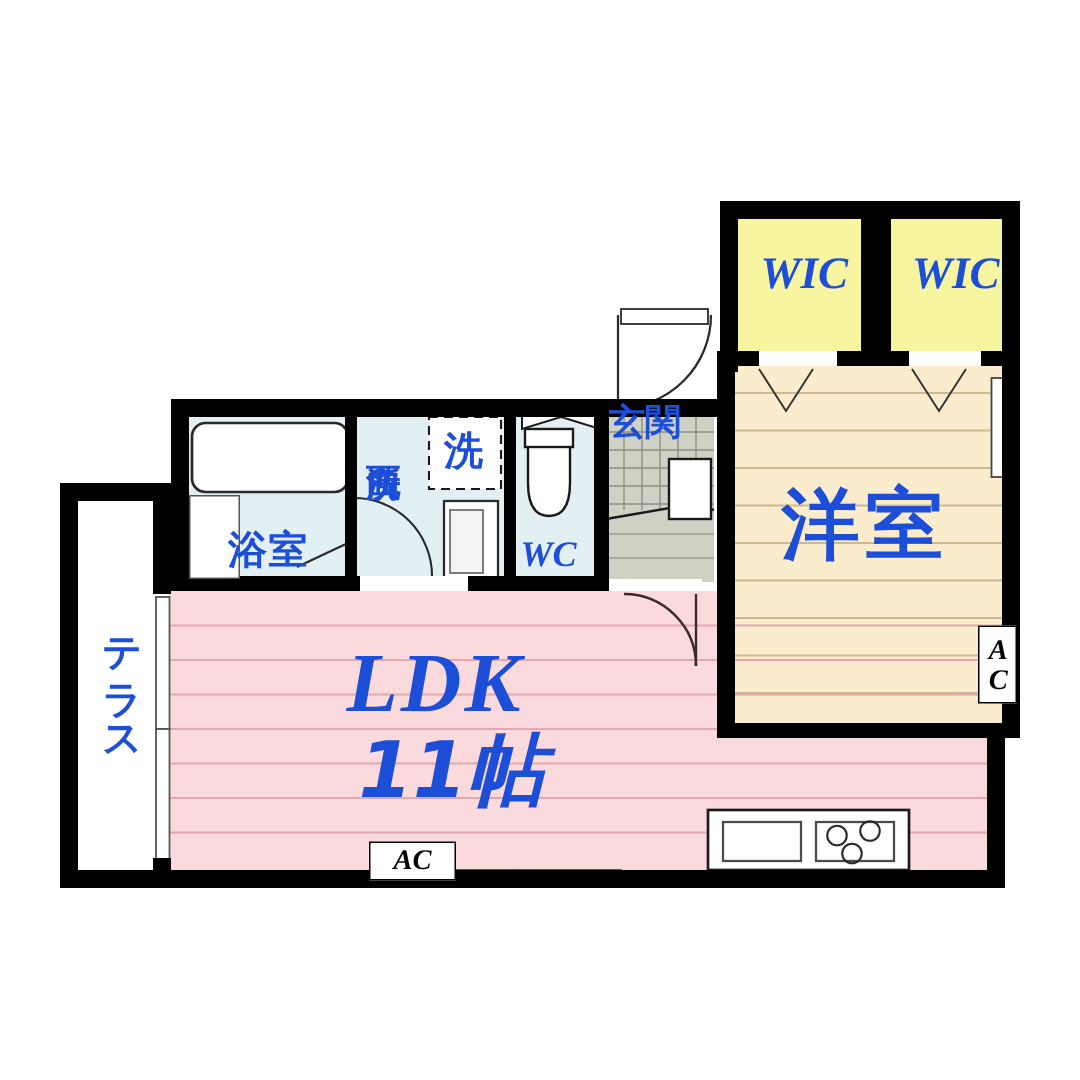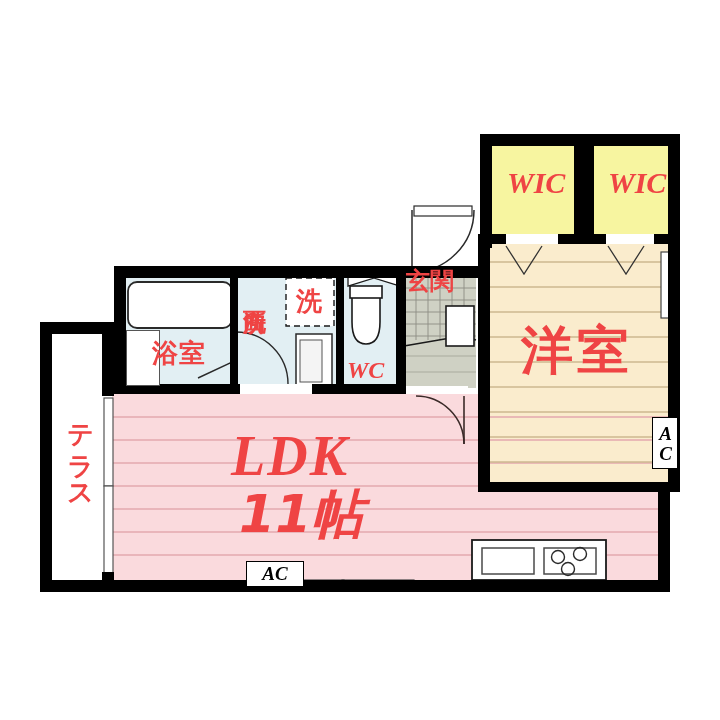--- a/index.html
+++ b/index.html
@@ -32,21 +32,21 @@
   .fill-entry { background: #cfd1c4; }
 
   
   .wall { position: absolute; background: #000000; }
 
   
   .thin { position: absolute; border: 1.5px solid #000; box-sizing: border-box; }
 
   .label {
     position: absolute;
-    color: #ef4444;
+    color: #1d4ed8;
     line-height: 1;
     white-space: nowrap;
     font-family: "Liberation Serif", "DejaVu Serif", serif;
   }
   .label-cjk {
     font-family: "DejaVu Sans", sans-serif;
     font-weight: bold;
   }
   .vertical {
     writing-mode: vertical-rl;
@@ -257,21 +257,21 @@
   <div class="thin" style="left:126px; top:330px; width:34px; height:56px; border-color:#555; background:#ffffff;"></div>
 
   <div class="label" style="left:507px; top:168px; font-size:30px; font-style:italic; font-weight:bold;">WIC</div>
   <div class="label" style="left:608px; top:168px; font-size:30px; font-style:italic; font-weight:bold;">WIC</div>
 
   <div class="label" style="left:231px; top:428px; font-size:56px; font-style:italic; font-weight:bold; letter-spacing:2px;">LDK</div>
 
   <div class="label label-cjk" style="left:521px; top:324px; font-size:52px; letter-spacing:4px;">洋室</div>
   <div class="label label-cjk" style="left:239px; top:488px; font-size:52px; font-style:italic;">11帖</div>
 
-  <div class="label label-cjk" style="left:152px; top:340px; font-size:26px; letter-spacing:1px;">浴室</div>
+  <div class="label label-cjk" style="left:152px; top:354px; font-size:26px; letter-spacing:1px;">浴室</div>
 
   <div class="label label-cjk vertical" style="left:243px; top:292px; font-size:23px;">洗面所</div>
 
   <div class="label label-cjk" style="left:296px; top:288px; font-size:26px;">洗</div>
 
   <div class="label" style="left:347px; top:358px; font-size:24px; font-style:italic; font-weight:bold;">WC</div>
 
   <div class="label label-cjk" style="left:406px; top:269px; font-size:24px;">玄関</div>
 
   <div class="label label-cjk vertical" style="left:68px; top:408px; font-size:26px;">テラス</div>

